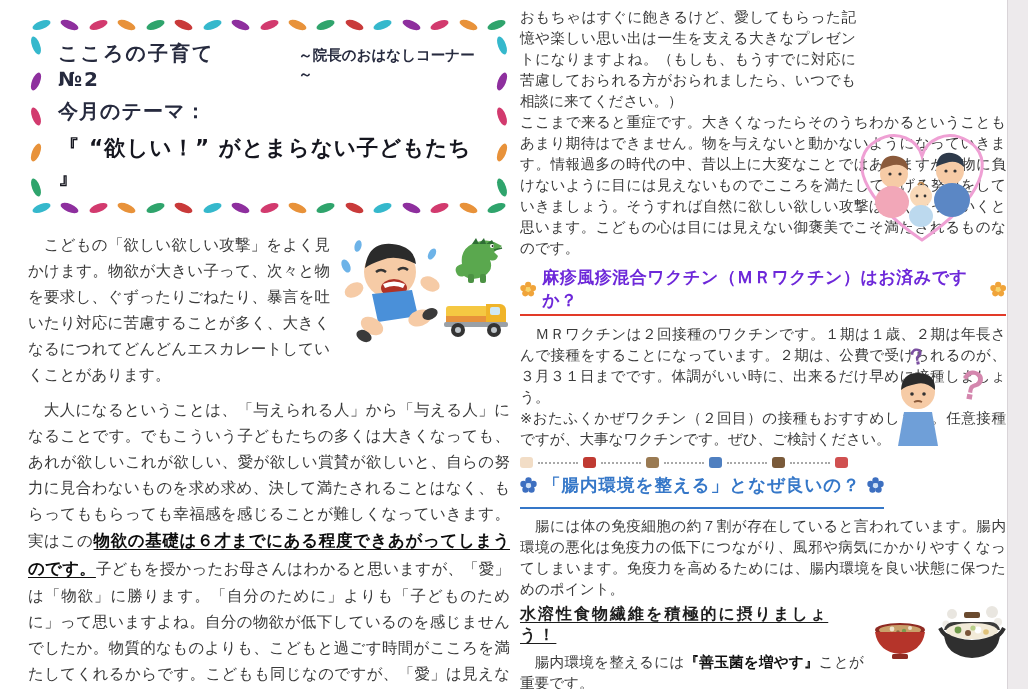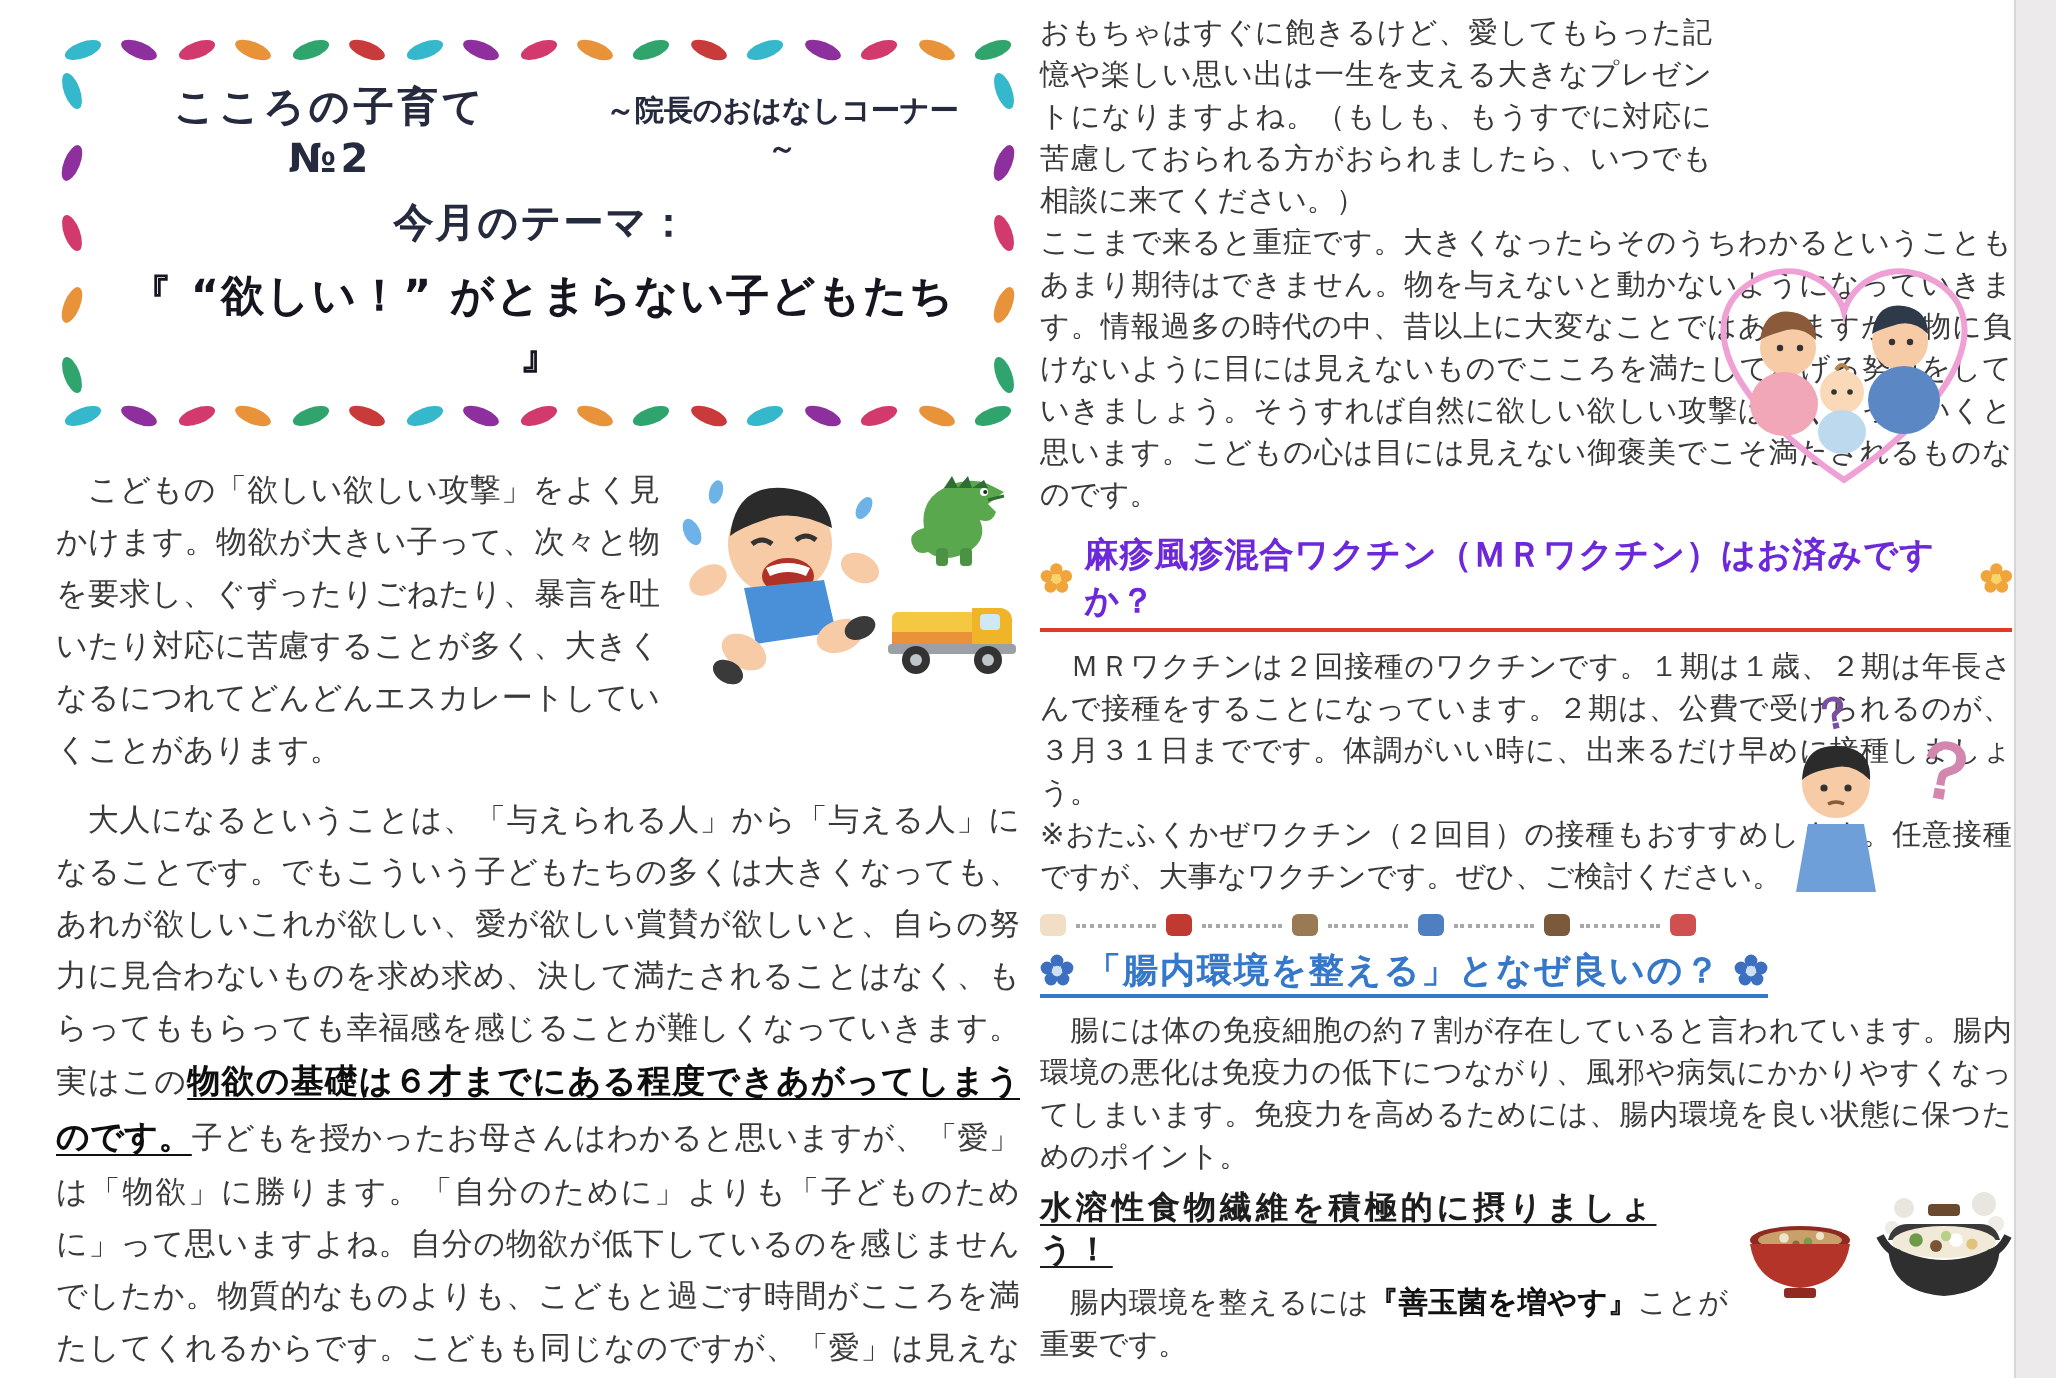--- a/index.html
+++ b/index.html
@@ -4,21 +4,21 @@
 <style>
   html,body{margin:0;padding:0;background:#fff;}
   .page{position:relative;width:1028px;height:689px;background:#ffffff;overflow:hidden;
         font-family:"DejaVu Sans","Liberation Sans",sans-serif;color:#3c3c3c;}
   .edge-strip{position:absolute;right:0;top:0;width:20px;height:100%;
               background:#edeaec;border-left:1px solid #d9d4d8;}
   
   .col-left{position:absolute;left:28px;top:18px;width:482px;}
   .tbox{position:relative;background:#fff;}
   .c-top,.c-bottom{display:flex;justify-content:space-between;align-items:center;height:14px;padding:0 4px;}
-  .c-mid{display:flex;text-align:center;}
+  .c-mid{display:flex;}
   .c-left,.c-right{display:flex;flex-direction:column;justify-content:space-between;width:16px;padding:4px 0;align-items:center;}
   .bean-h{display:inline-block;width:19px;height:8px;border-radius:50%;}
   .bean-v{display:inline-block;width:8px;height:19px;border-radius:50%;}
   .tbox-content{flex:1;padding:8px 10px 10px 14px;color:#262a3e;}
   .title-row{display:flex;align-items:baseline;gap:26px;}
   .nl-title{font-size:20px;font-weight:bold;letter-spacing:2px;}
   .nl-subtitle{font-size:14.5px;font-weight:bold;}
   .theme-label{font-size:20px;font-weight:bold;margin-top:7px;letter-spacing:1px;}
   .theme-title{font-size:21.5px;font-weight:bold;margin-top:8px;letter-spacing:1px;color:#15161f;}
   .body-left{font-size:15.5px;line-height:1.68;text-align:justify;color:#3a3a3a;}
@@ -40,21 +40,21 @@
   .mr-body{margin-top:7px;}
   .mr-note{margin-top:0px;}
   .thinking-boy{position:absolute;top:342px;right:14px;width:112px;height:108px;}
   .qm-small{position:absolute;left:26px;top:-6px;font-size:22px;font-weight:bold;color:#7a4fa0;transform:rotate(-12deg);}
   .qm-big{position:absolute;right:0px;top:10px;font-size:40px;font-weight:bold;color:#d487ae;transform:rotate(10deg);}
   .tb-svg{position:absolute;left:8px;top:16px;}
   .divider{display:flex;align-items:center;margin-top:8px;width:402px;}
   .div-icon{width:13px;height:11px;border-radius:3px;flex:0 0 auto;}
   .div-dots{width:40px;border-bottom:2px dotted #a8a8a8;margin:0 5px;height:0;}
   .gut-heading{display:inline-flex;align-items:center;gap:6px;margin-top:5px;
-               border-bottom:2px solid #3577c8;padding-bottom:0;}
+               border-bottom:2px solid #3577c8;padding-bottom:10px;}
   .gut-heading .h-text{color:#3577c8;font-size:17.5px;font-weight:bold;letter-spacing:1px;}
   .gut-body{margin-top:6px;}
   .food-float{float:right;width:136px;height:98px;margin:0 0 2px 6px;position:relative;}
   .svg-miso{position:absolute;left:0;top:6px;}
   .svg-nabe{position:absolute;right:0;top:0;}
   .point-box{display:inline-block;border:1.5px solid #3a3a3a;padding:1px 8px;margin-top:4px;
              font-weight:bold;font-size:15.5px;color:#1d1d1d;letter-spacing:1px;}
   .point-sub{font-weight:bold;font-size:16px;color:#1d1d1d;letter-spacing:2px;margin-top:5px;
              text-decoration:underline;text-underline-offset:3px;}
   .gut-body2{margin-top:5px;}

